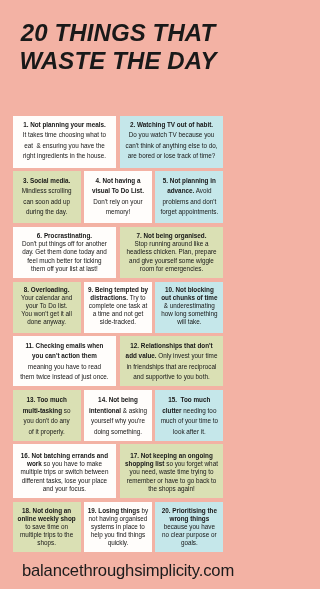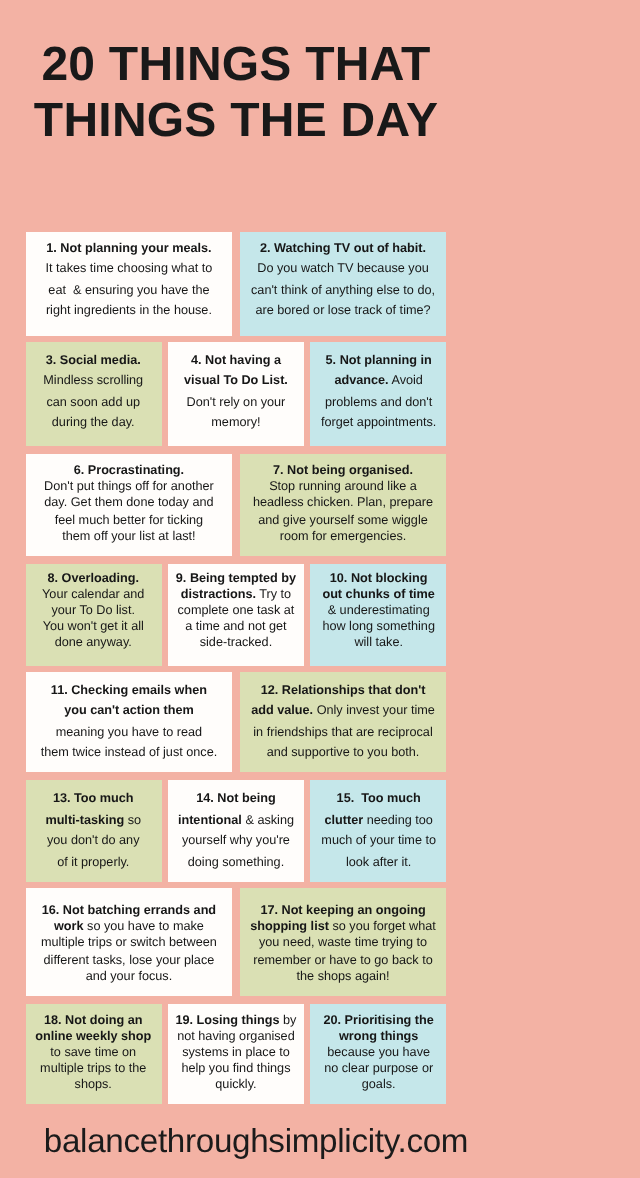--- a/index.html
+++ b/index.html
@@ -12,20 +12,21 @@
   .page{position:relative;width:236px;height:589px;}
 
   .title{
     position:absolute;left:0;right:0;top:19.3px;
     text-align:center;
     color:#191919;
     font-weight:bold;
     font-size:24px;
     line-height:28px;
     letter-spacing:0.12px;
+    font-style:italic;
   }
 
   .grid{position:absolute;left:0;top:0;right:0;}
   .row{position:absolute;display:flex;left:12.7px;width:210.6px;}
   .cell{
     box-sizing:border-box;
     padding:0 2px;
     text-align:center;
     color:#161616;
     font-size:6.34px;
@@ -50,21 +51,21 @@
     letter-spacing:-0.15px;
     margin-left:20px;
   }
 </style>
 </head>
 <body>
 
 <div class="page">
   <div class="title">
     <div>20 THINGS THAT</div>
-    <div>THINGS THE DAY</div>
+    <div>WASTE THE DAY</div>
   </div>
 
   <div class="grid" id="grid">
       <div class="row" style="top: 115.5px; height: 52.2px;">
         <div class="cell white" style="width: 103.55px; height: 52.2px; line-height: 10.37px;"><div class="inner" style="top: -0.9px;"><div class="t"><b>1. Not planning your meals.</b></div><div class="t"><span>It takes time choosing what to</span></div><div class="t"><span>eat  &amp; ensuring you have the</span></div><div class="t"><span>right ingredients in the house.</span></div></div></div>
         <div class="cell blue" style="width: 103.55px; height: 52.2px; line-height: 10.37px; margin-left: 3.5px;"><div class="inner" style="top: -0.9px;"><div class="t"><b>2. Watching TV out of habit.</b></div><div class="t"><span>Do you watch TV because you</span></div><div class="t"><span>can't think of anything else to do,</span></div><div class="t"><span>are bored or lose track of time?</span></div></div></div>
       </div>
       <div class="row" style="top: 170.8px; height: 52.4px;">
         <div class="cell green" style="width: 67.8667px; height: 52.4px; line-height: 10.4px;"><div class="inner" style="top: -0.3px;"><div class="t"><b>3. Social media.</b></div><div class="t"><span>Mindless scrolling</span></div><div class="t"><span>can soon add up</span></div><div class="t"><span>during the day.</span></div></div></div>
         <div class="cell white" style="width: 67.8667px; height: 52.4px; line-height: 10.4px; margin-left: 3.5px;"><div class="inner" style="top: -0.3px;"><div class="t"><b>4. Not having a</b></div><div class="t"><b>visual To Do List.</b></div><div class="t"><span>Don't rely on your</span></div><div class="t"><span>memory!</span></div></div></div>

